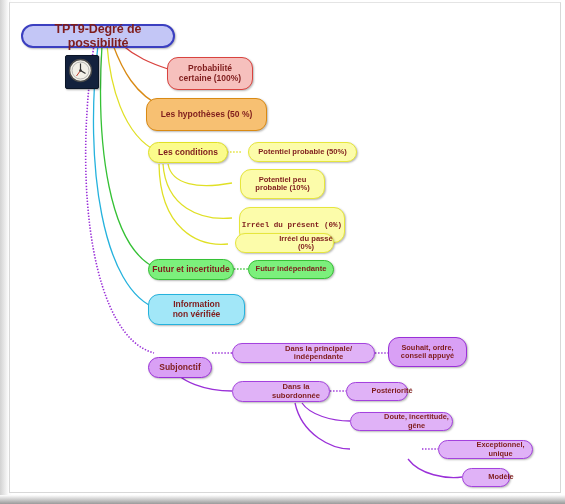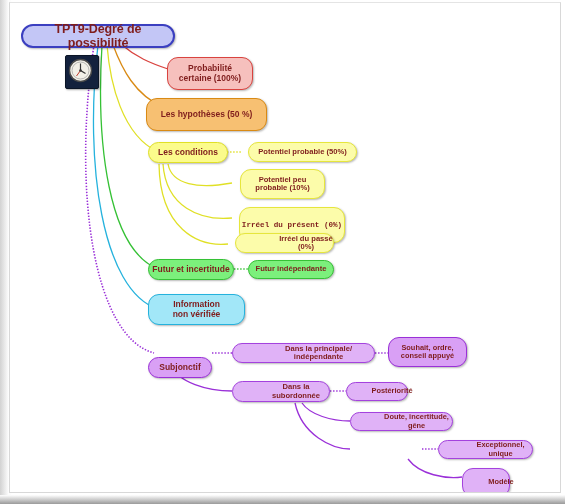--- a/index.html
+++ b/index.html
@@ -124,18 +124,18 @@
 
     <div class="node lvl2 c-purple2" style="left:222px;top:378px;width:98px;height:21px;">Dans la subordonnée</div>
 
     <div class="node lvl3 c-purple2" style="left:336px;top:379px;width:62px;height:19px;">Postériorité</div>
 
     <div class="node lvl3 c-purple2" style="left:340px;top:409px;width:103px;height:19px;">Doute, incertitude, gêne</div>
 
 
     <div class="node lvl3 c-purple2" style="left:428px;top:437px;width:95px;height:19px;">Exceptionnel,  unique</div>
 
-    <div class="node lvl3 c-purple2" style="left:452px;top:465px;width:48px;height:29px;">Modèle</div>
+    <div class="node lvl3 c-purple2" style="left:452px;top:465px;width:48px;height:19px;">Modèle</div>
 
   </div>
   <div id="shadow-left"></div>
   <div id="shadow-bottom"></div>
 </div>
 
 </body></html>

